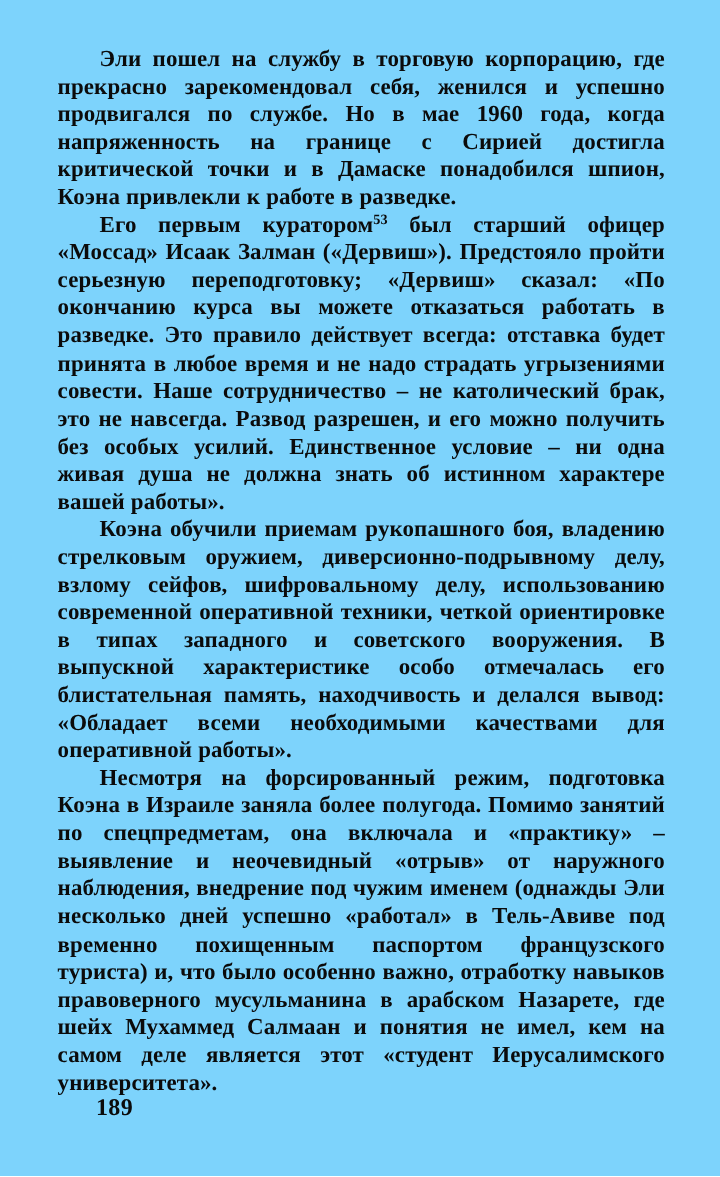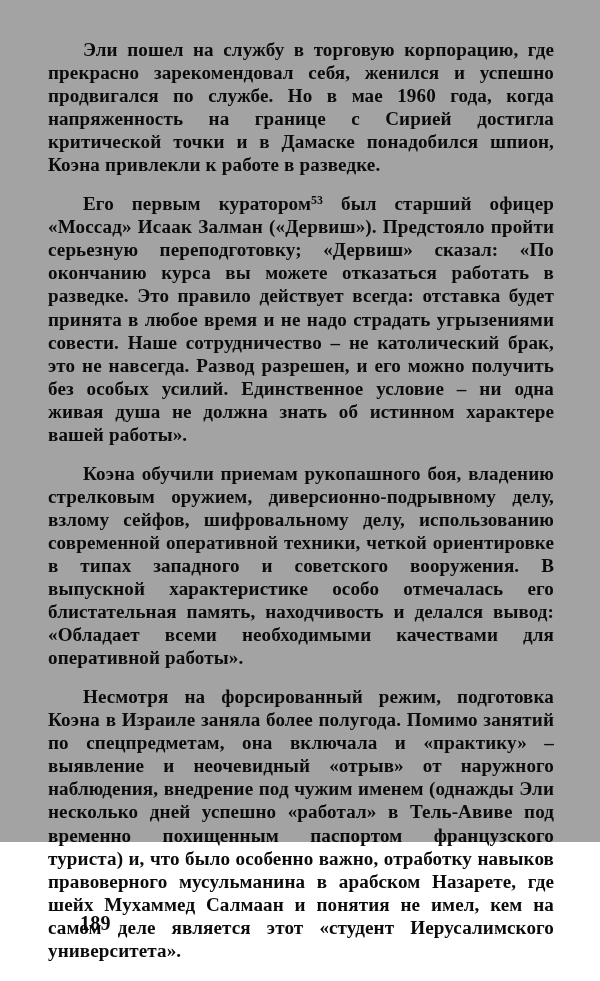--- a/index.html
+++ b/index.html
@@ -11,22 +11,22 @@
     height: 981px;
     background: #ffffff;
     font-family: "Liberation Serif", "DejaVu Serif", serif;
     color: #0b0b0b;
     overflow: hidden;
   }
 
   .page {
     position: relative;
     width: 600px;
-    height: 842px;
-    background: #a3a3a3;
+    height: 980px;
+    background: #7dd3fc;
     box-sizing: border-box;
   }
 
   .text-block {
     position: absolute;
     left: 48px;
     top: 38px;
     width: 506px;
   }
 
@@ -38,21 +38,21 @@
     font-size: 19.1px;
     line-height: 23.05px;
     letter-spacing: 0.1px;
     word-spacing: 0.2px;
     font-weight: 600;
     -webkit-font-smoothing: none;
     hyphens: manual;
   }
 
   .para + .para {
-    margin-top: 16px;
+    margin-top: 0px;
   }
 
   sup.fn {
     font-size: 0.62em;
     vertical-align: 0.55em;
     line-height: 0;
     font-weight: 600;
   }
 
   .folio {

